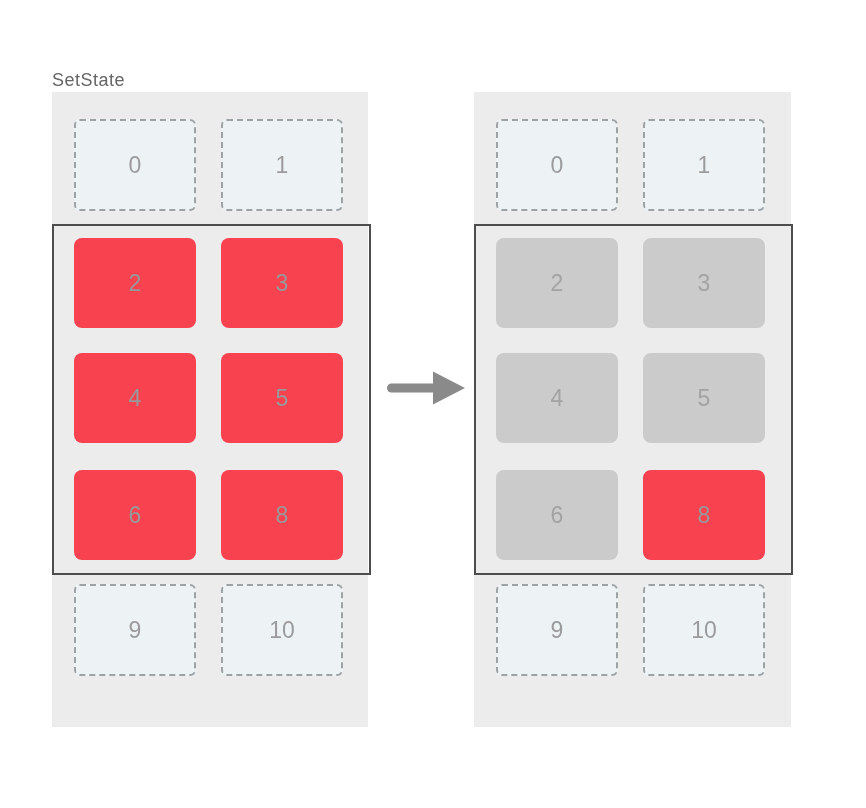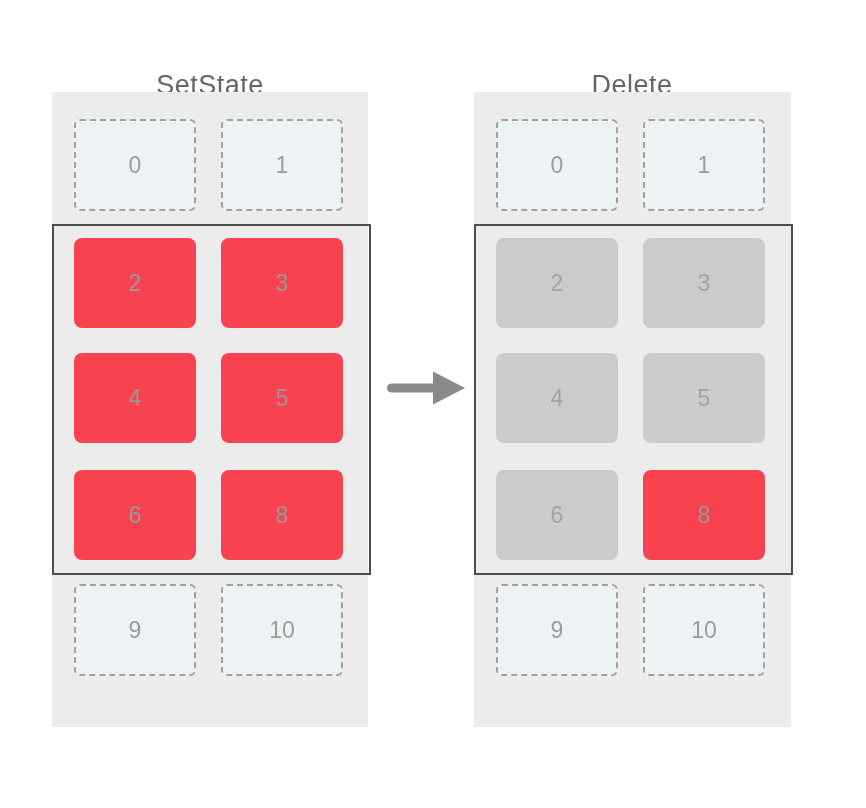--- a/index.html
+++ b/index.html
@@ -25,22 +25,21 @@
     width: 866px;
     height: 808px;
     background: #ffffff;
     overflow: hidden;
   }
   .panel-title {
     position: absolute;
     width: 316px;
     top: 70px;
     margin: 0;
-    text-align: center;
-    font-size: 27px;
+    font-size: 18px;
     font-weight: 400;
     color: var(--title-text);
     letter-spacing: 0.5px;
   }
   .panel-title.left  { left: 52px; }
   .panel-title.right { left: 474px; }
 
   .panel-bg {
     position: absolute;
     top: 92px;
@@ -139,21 +138,20 @@
         <span>10</span>
       </div>
     </div>
   <div class="viewport-frame left"></div>
 
   <svg class="arrow" viewBox="0 0 78 36">
     <rect x="0" y="13.5" width="50" height="9" rx="4.5" fill="#8a8a8a"></rect>
     <polygon points="46,1.5 78,18 46,34.5" fill="#8a8a8a"></polygon>
   </svg>
 
-  <h2 class="panel-title right">Delete</h2>
 
   <div class="panel-bg right">
   </div>
   <div style="position:absolute; left:474px; top:92px; width:317px; height:635px;">
       <div class="cell ghost" style="left: 22px; top: 27px; height: 92px;">
         <span>0</span>
       </div>
       <div class="cell ghost" style="left: 169px; top: 27px; height: 92px;">
         <span>1</span>
       </div>

